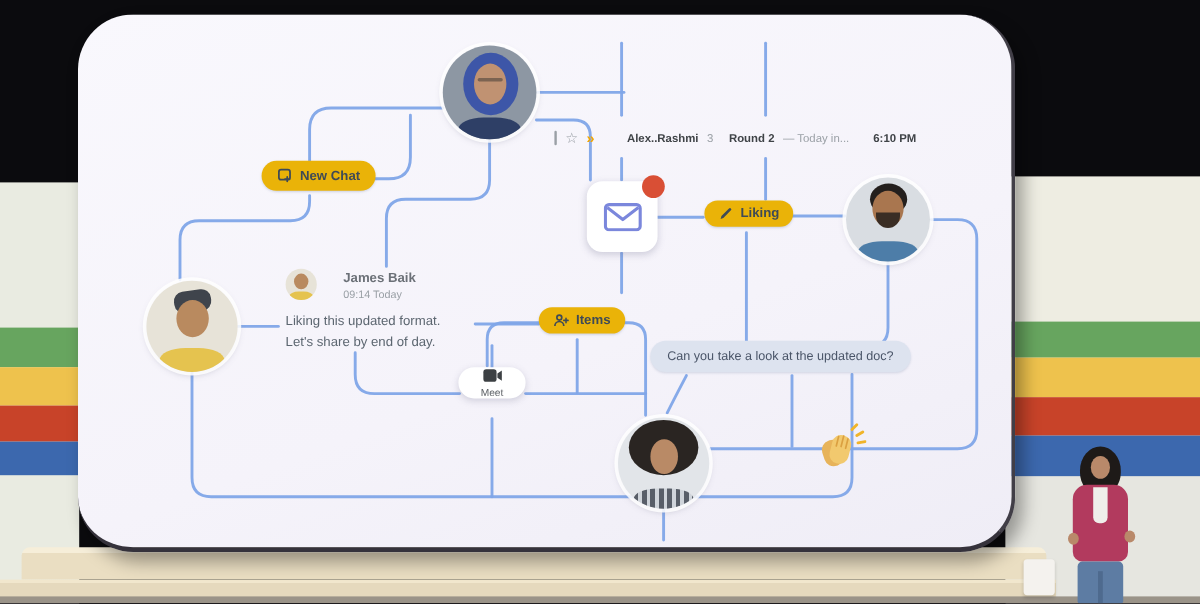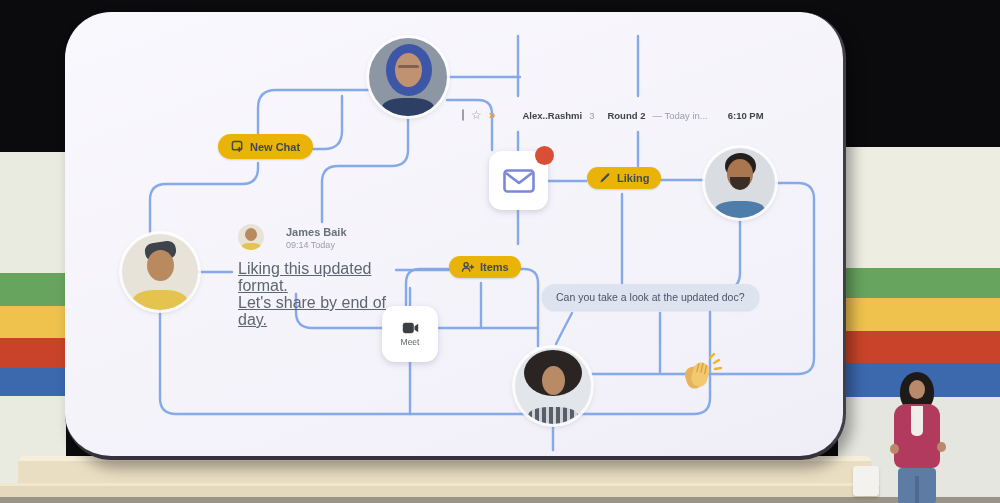--- a/index.html
+++ b/index.html
@@ -40,33 +40,33 @@
   #tb-check{width:10px;height:10px;border:1.5px solid #9aa0a6;border-radius:2px;}
   #tb-star{color:#9aa0a6;font-size:12px;line-height:10px;}
   #tb-imp{color:#f2a600;font-weight:bold;font-size:12px;line-height:10px;}
   .tb-bold{font-weight:bold;white-space:nowrap;margin-left:20px;}
   .tb-gray{color:#9aa0a6;white-space:nowrap;}
   #tb-time{font-weight:bold;margin-left:2px;white-space:nowrap;}
 
   #mail-card{left:489px;top:151px;width:59px;height:59px;display:flex;align-items:center;justify-content:center;}
   #mail-dot{left:535px;top:146px;width:19px;height:19px;border-radius:50%;background:#d94f35;}
 
-  #meet-card{left:382px;top:306px;width:56px;height:56px;display:flex;flex-direction:column;
+  #meet-card{left:382px;top:306px;width:56px;height:26px;display:flex;flex-direction:column;
              align-items:center;justify-content:center;gap:3px;}
   #meet-label{font-size:8.5px;color:#5f6368;}
 
   #bubble{left:542px;top:284px;background:#dde3ef;color:#4a5568;border-radius:15px;
           padding:7px 14px;font-size:10.5px;white-space:nowrap;
           box-shadow:0 1px 2px rgba(90,110,150,.2);}
 
   #msg{left:238px;top:224px;width:170px;}
   #msg-head{display:flex;align-items:flex-end;gap:22px;}
   #msg-name{font-size:11px;color:#6b7077;font-weight:bold;}
   #msg-time{font-size:9px;color:#9aa0a6;margin-top:2px;}
-  #msg-body{margin-top:10px;font-size:16px;line-height:17px;color:#5c6670;text-decoration:underline;}
+  #msg-body{margin-top:10px;font-size:11px;line-height:17px;color:#5c6670;}
 
   
   .avatar{border-radius:50%;overflow:hidden;box-shadow:0 0 0 3px rgba(255,255,255,.85),0 2px 6px rgba(100,100,130,.35);}
   .av-face{position:absolute;border-radius:50%;}
   .av-body{position:absolute;left:50%;transform:translateX(-50%);border-radius:40% 40% 0 0;}
   .av-hair{position:absolute;border-radius:50%;}
 
   
   #presenter{left:886px;top:372px;width:64px;height:131px;}
   #p-hair{position:absolute;left:14px;top:0;width:34px;height:40px;border-radius:50% 50% 45% 45%;background:#1e1a18;}

